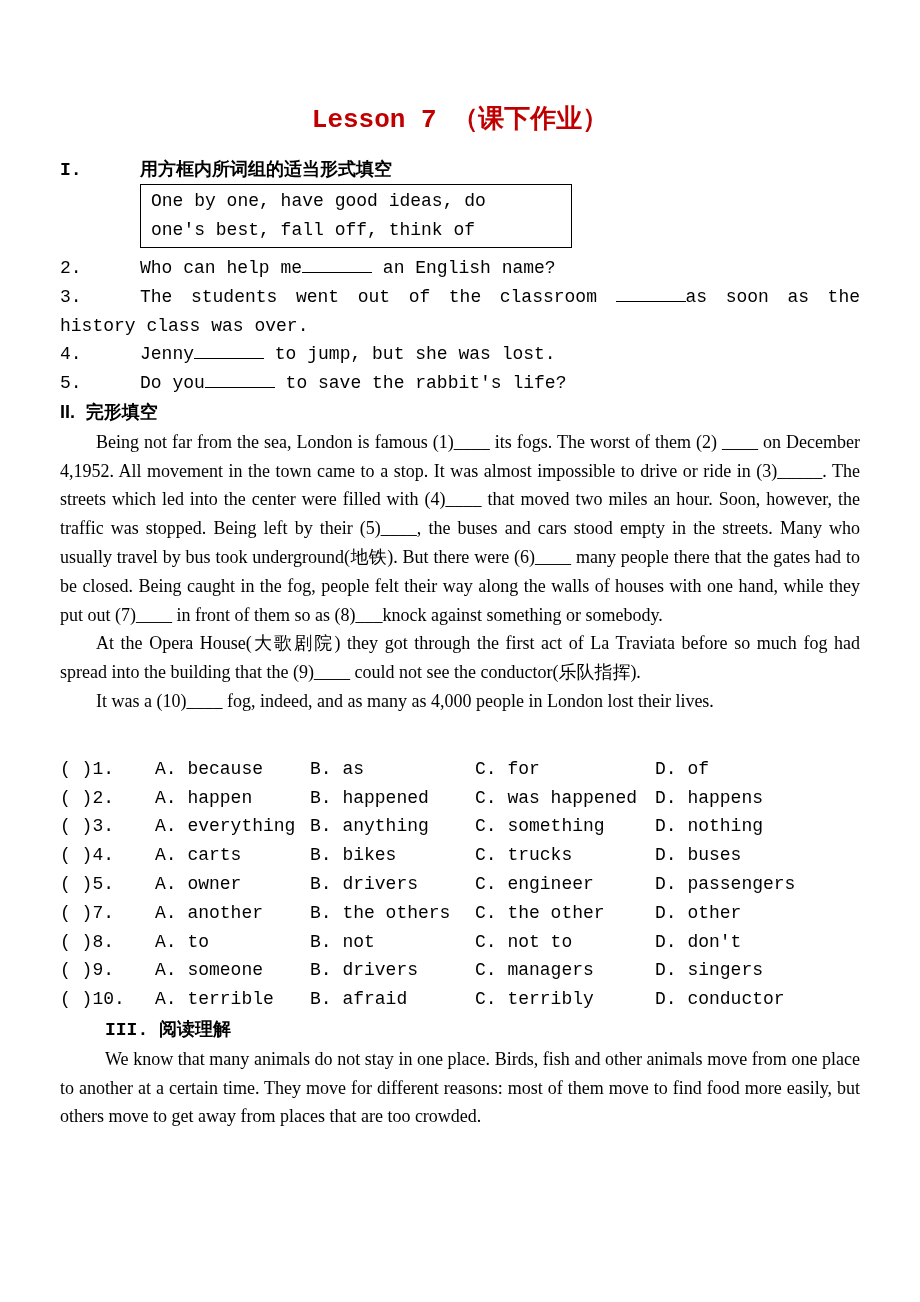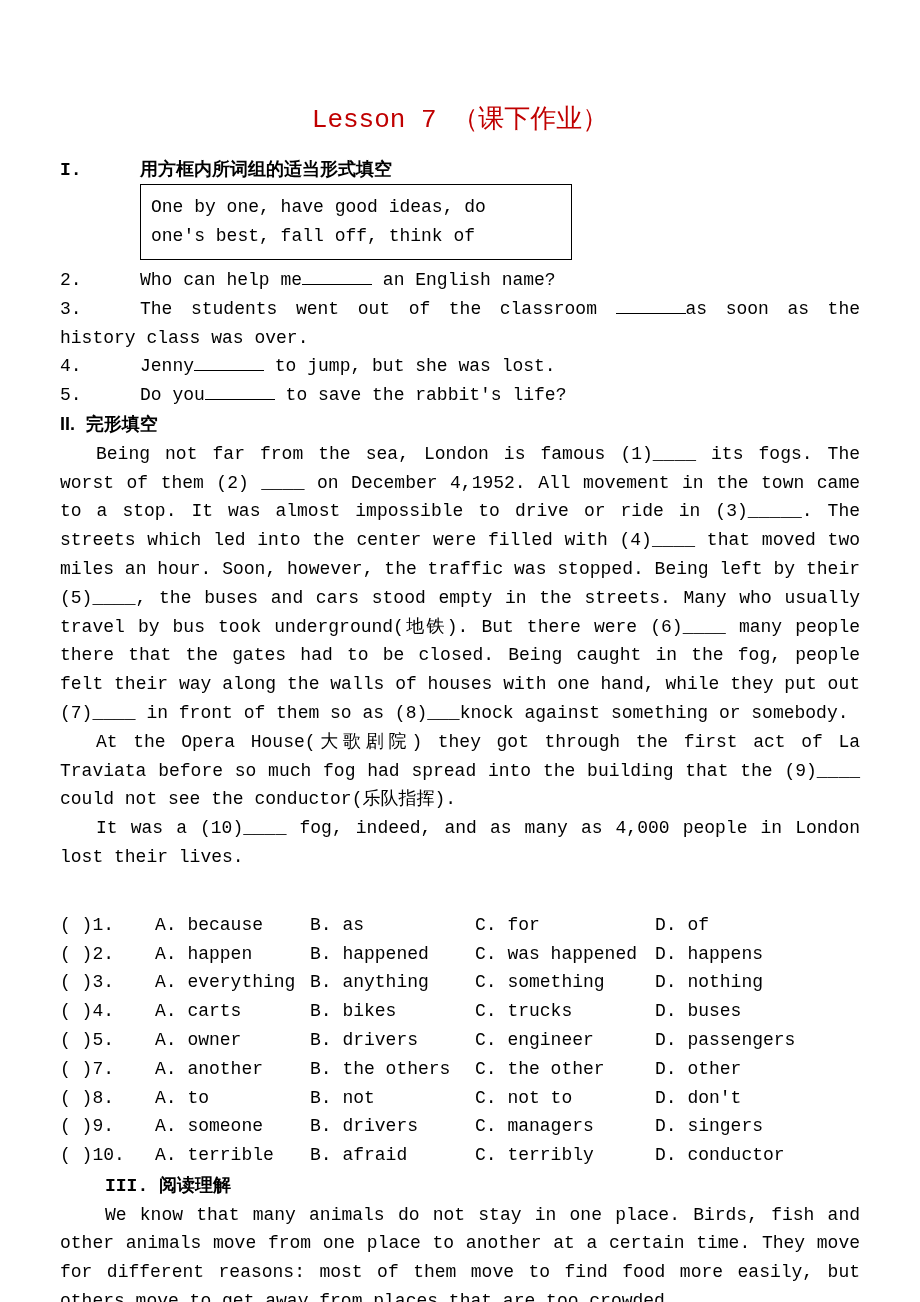--- a/index.html
+++ b/index.html
@@ -11,37 +11,37 @@
     color: #000;
     line-height: 1.6;
     width: 920px;
   }
   .page {
     padding: 100px 60px 60px 60px;
   }
   .title {
     text-align: center;
     font-family: "Courier New", monospace;
-    font-weight: normal;
+    font-weight: bold;
     color: #c00000;
     font-size: 26px;
     margin-bottom: 14px;
   }
   .sec-head {
     font-weight: bold;
   }
   .sec-head .sec-num {
     font-family: "Courier New", monospace;
     display: inline-block;
     width: 80px;
   }
   .wordbox {
     margin-left: 80px;
     border: 1px solid #000;
-    padding: 8px 10px;
+    padding: 2px 10px;
     width: 410px;
     font-family: "Courier New", monospace;
     margin-bottom: 6px;
   }
   .fill-row {
     font-family: "Courier New", monospace;
     text-align: justify;
   }
   .fill-row .qn {
     display: inline-block;
@@ -53,20 +53,21 @@
     height: 1em;
     vertical-align: baseline;
   }
   .passage {
     font-family: "Courier New", monospace;
     text-align: justify;
   }
   .passage p {
     margin: 0;
     text-indent: 2em;
+    font-family: Liberation Serif, serif;
   }
   .q-table {
     font-family: "Courier New", monospace;
     margin-top: 39px;
   }
   .q-table .row .cell {
     display: inline-block;
   }
   .q-table .c0 { width: 95px; }
   .q-table .c1 { width: 155px; }

